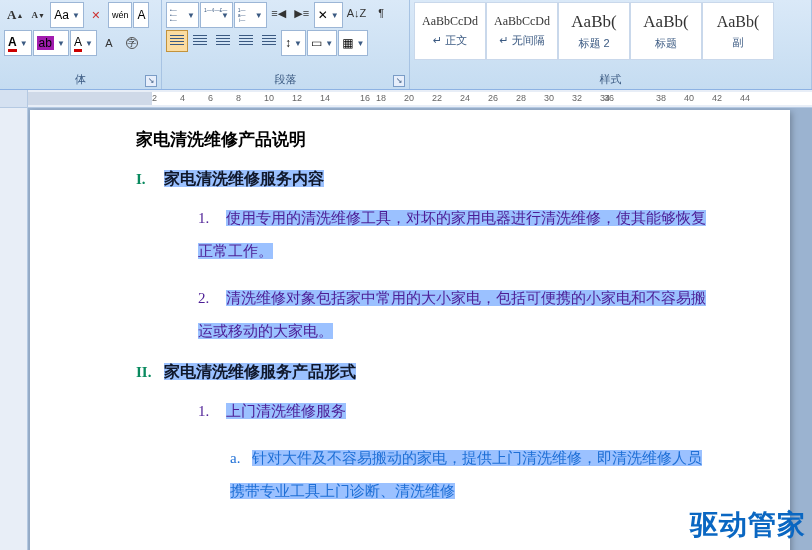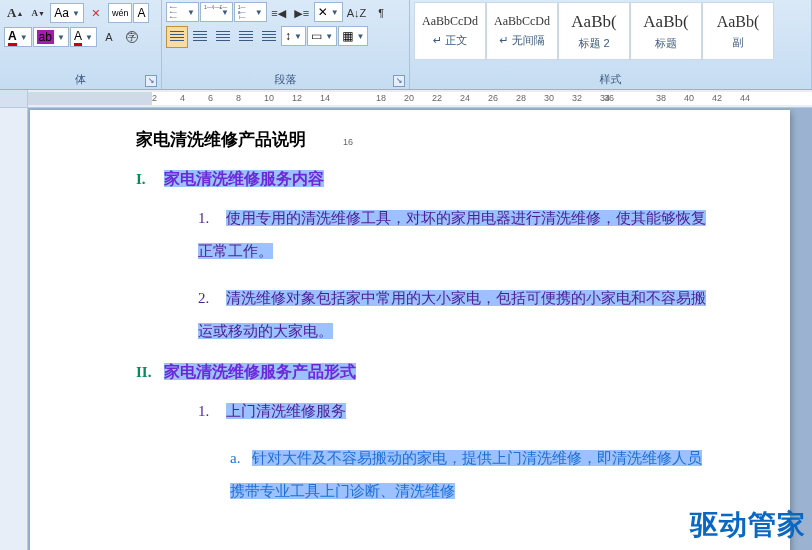--- a/index.html
+++ b/index.html
@@ -9,21 +9,21 @@
 .ribbon { background: linear-gradient(#dae9f8, #c5dcf1); border-bottom: 1px solid #8db2e3; height: 90px; display: flex; }
 .ribbon-group { border-right: 1px solid #a7c3e3; display: flex; flex-direction: column; padding: 2px 4px 0 4px; }
 .ribbon-group-body { flex: 1; display: flex; gap: 2px; }
 .ribbon-group-label { text-align: center; font-size: 11px; color: #3b5a82; padding: 2px 0; position: relative; }
 .ribbon-group-label .launcher { position: absolute; right: 0; bottom: 2px; width: 12px; height: 12px; border: 1px solid #7a9cc6; font-size: 8px; line-height: 10px; text-align: center; color: #3b5a82; background: #e6eefb; }
 
 .btn { border: 1px solid transparent; background: transparent; min-width: 22px; height: 22px; display: inline-flex; align-items: center; justify-content: center; font-size: 11px; color: #333; cursor: pointer; padding: 0 2px; }
 
 .font-col { display: flex; flex-direction: column; gap: 2px; }
 .font-row { display: flex; gap: 1px; align-items: center; }
-.split-sel { display: flex; align-items: center; border: 1px solid #9cb6d6; background: #fff; height: 20px; padding: 6px 3px; }
+.split-sel { display: flex; align-items: center; border: 1px solid #9cb6d6; background: #fff; height: 20px; padding: 12px 3px; }
 .split-sel .arrow { font-size: 8px; margin-left: 3px; color: #3b5a82; }
 .big-a { font-family: "Times New Roman", serif; font-size: 13px; font-weight: bold; }
 .small-a { font-family: "Times New Roman", serif; font-size: 9px; font-weight: bold; }
 
 
 .para-col { display: flex; flex-direction: column; gap: 2px; }
 .para-row { display: flex; gap: 1px; }
 .btn.active { border: 1px solid #c2923c; background: #fbdca0; }
 
 .icon-bullets, .icon-numbers, .icon-multilevel { display: inline-block; width: 14px; height: 14px; position: relative; }
@@ -49,21 +49,21 @@
 
 .doc-wrap { display: flex; height: calc(550px - 90px - 18px); }
 .gutter { width: 28px; background: #e8eef7; border-right: 1px solid #b5c9e2; }
 .page-bg { flex: 1; background: #9bb3d0; padding: 2px 0 0 2px; overflow: hidden; }
 .page { background: #fff; width: 760px; min-height: 600px; padding: 18px 80px 10px 106px; box-shadow: 2px 2px 6px rgba(0,0,0,.25); font-family: "SimSun"; color: #000; }
 
 .h-title { font-size: 17px; font-weight: bold; margin-bottom: 18px; }
 .sel { background: #9bc1ff; }
 .sect-head { margin: 6px 0 12px 0; }
 .roman { display: inline-block; width: 28px; color: #0a8a5f; font-weight: bold; font-size: 15px; }
-.sect-title { color: #6d28d9; font-weight: bold; font-size: 16px; }
+.sect-title { color: #0f172a; font-weight: bold; font-size: 16px; }
 .num-item { margin: 0 0 14px 62px; font-size: 15px; color: #4c1d95; line-height: 2.2; }
 .num-item .num { display: inline-block; width: 28px; }
 .sub-item { margin: 0 0 10px 94px; font-size: 15px; color: #1e6fd6; line-height: 2.2; }
 .sub-item .alpha { display: inline-block; width: 22px; }
 
 
 .watermark { position: absolute; right: 6px; bottom: 6px; text-align: left; pointer-events: none; }
 .watermark .wm1 { font-size: 28px; font-weight: bold; color: #0a67c2; letter-spacing: 1px; }
 .watermark .wm2 { font-size: 14px; color: #7aa0c8; letter-spacing: 1px; }
 </style>
@@ -216,21 +216,21 @@
   <div class="ruler-h">
     <div class="shade-left"></div>
     <div class="ruler-ticks" id="ruler-ticks">
         <span class="ruler-num" style="left: 0px;">2</span>
         <span class="ruler-num" style="left: 28px;">4</span>
         <span class="ruler-num" style="left: 56px;">6</span>
         <span class="ruler-num" style="left: 84px;">8</span>
         <span class="ruler-num" style="left: 112px;">10</span>
         <span class="ruler-num" style="left: 140px;">12</span>
         <span class="ruler-num" style="left: 168px;">14</span>
-        <span class="ruler-num" style="left: 191px; margin-top: 44px;">16</span>
+        <span class="ruler-num" style="left: 208px;">16</span>
         <span class="ruler-num" style="left: 224px;">18</span>
         <span class="ruler-num" style="left: 252px;">20</span>
         <span class="ruler-num" style="left: 280px;">22</span>
         <span class="ruler-num" style="left: 308px;">24</span>
         <span class="ruler-num" style="left: 336px;">26</span>
         <span class="ruler-num" style="left: 364px;">28</span>
         <span class="ruler-num" style="left: 392px;">30</span>
         <span class="ruler-num" style="left: 420px;">32</span>
         <span class="ruler-num" style="left: 448px;">34</span>
         <span class="ruler-num" style="left: 452px;">36</span>

